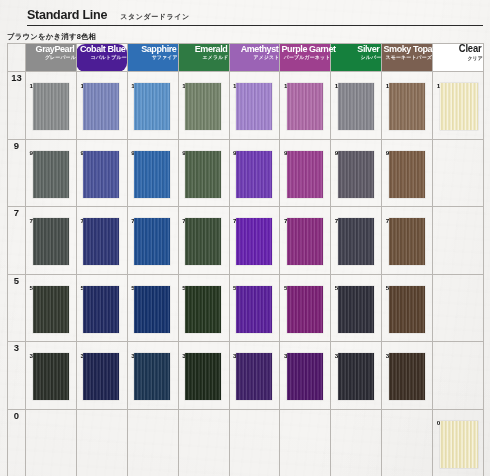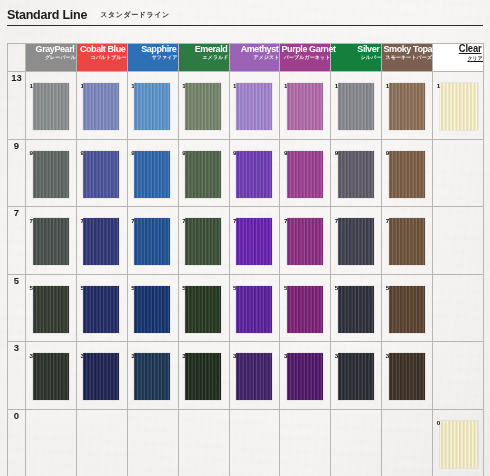--- a/index.html
+++ b/index.html
@@ -36,24 +36,25 @@
 
   
   #title-block {
     position: absolute;
     left: 7px;
     top: 7px;
     width: 476px;
   }
   #title-row {
     display: flex;
-    align-items: center;
+    align-items: flex-end;
     gap: 7px;
     padding-bottom: 3px;
     border-bottom: 1.2px solid #2b2b2b;
+    margin-left: 20px;
   }
   #main-title {
     font-family: "Liberation Sans", sans-serif;
     font-size: 13.5px;
     font-weight: bold;
     letter-spacing: -0.3px;
     color: #1d1d1d;
     transform: scaleX(0.93);
     transform-origin: left bottom;
   }
@@ -196,20 +197,23 @@
 <body>
 
 <div id="page"></div>
 <div id="paper-grain"></div>
 
 <div id="title-block">
   <div id="title-row">
     <span id="main-title">Standard Line</span>
     <span id="title-kana">スタンダードライン</span>
   </div>
+  <div id="subtitle-row">
+    <span id="subtitle">ブラウンをかき消す8色相</span>
+  </div>
 </div>
 
 <table id="chart-table">
   <colgroup id="chart-colgroup">
       <col class="lvlcol">
       <col class="swcol">
       <col class="swcol">
       <col class="swcol">
       <col class="swcol">
       <col class="swcol">
@@ -218,21 +222,21 @@
       <col class="swcol">
       <col class="swcol">
     </colgroup>
   <thead>
     <tr id="chart-header-row">
         <th class="corner"></th>
         <th class="hdr" style="background: rgb(141, 141, 141);">
           <span class="en">GrayPearl</span>
           <span class="jp">グレーパール</span>
         </th>
-        <th class="hdr" style="background: #ef4444;">
+        <th class="hdr" style="background: #4c1d95; border-radius: 9px;">
           <span class="en">Cobalt Blue</span>
           <span class="jp">コバルトブルー</span>
         </th>
         <th class="hdr" style="background: rgb(47, 111, 181);">
           <span class="en">Sapphire</span>
           <span class="jp">サファイア</span>
         </th>
         <th class="hdr" style="background: rgb(47, 122, 67);">
           <span class="en">Emerald</span>
           <span class="jp">エメラルド</span>
@@ -246,21 +250,21 @@
           <span class="jp">パープルガーネット</span>
         </th>
         <th class="hdr" style="background: #15803d;">
           <span class="en">Silver</span>
           <span class="jp">シルバー</span>
         </th>
         <th class="hdr" style="background: rgb(123, 96, 81);">
           <span class="en">Smoky Topaz</span>
           <span class="jp">スモーキートパーズ</span>
         </th>
-        <th class="hdr clear-hdr" style="background: rgb(255, 255, 255); text-decoration: underline;">
+        <th class="hdr clear-hdr" style="background: rgb(255, 255, 255);">
           <span class="en">Clear</span>
           <span class="jp">クリア</span>
         </th>
       </tr>
   </thead>
   <tbody id="chart-body">
       <tr class="row-13">
         <td class="lvl">13</td>
         <td class="cell">
           <div class="cell-label"><span class="lv">13</span><span class="nm">-GrayPearl</span></div>

